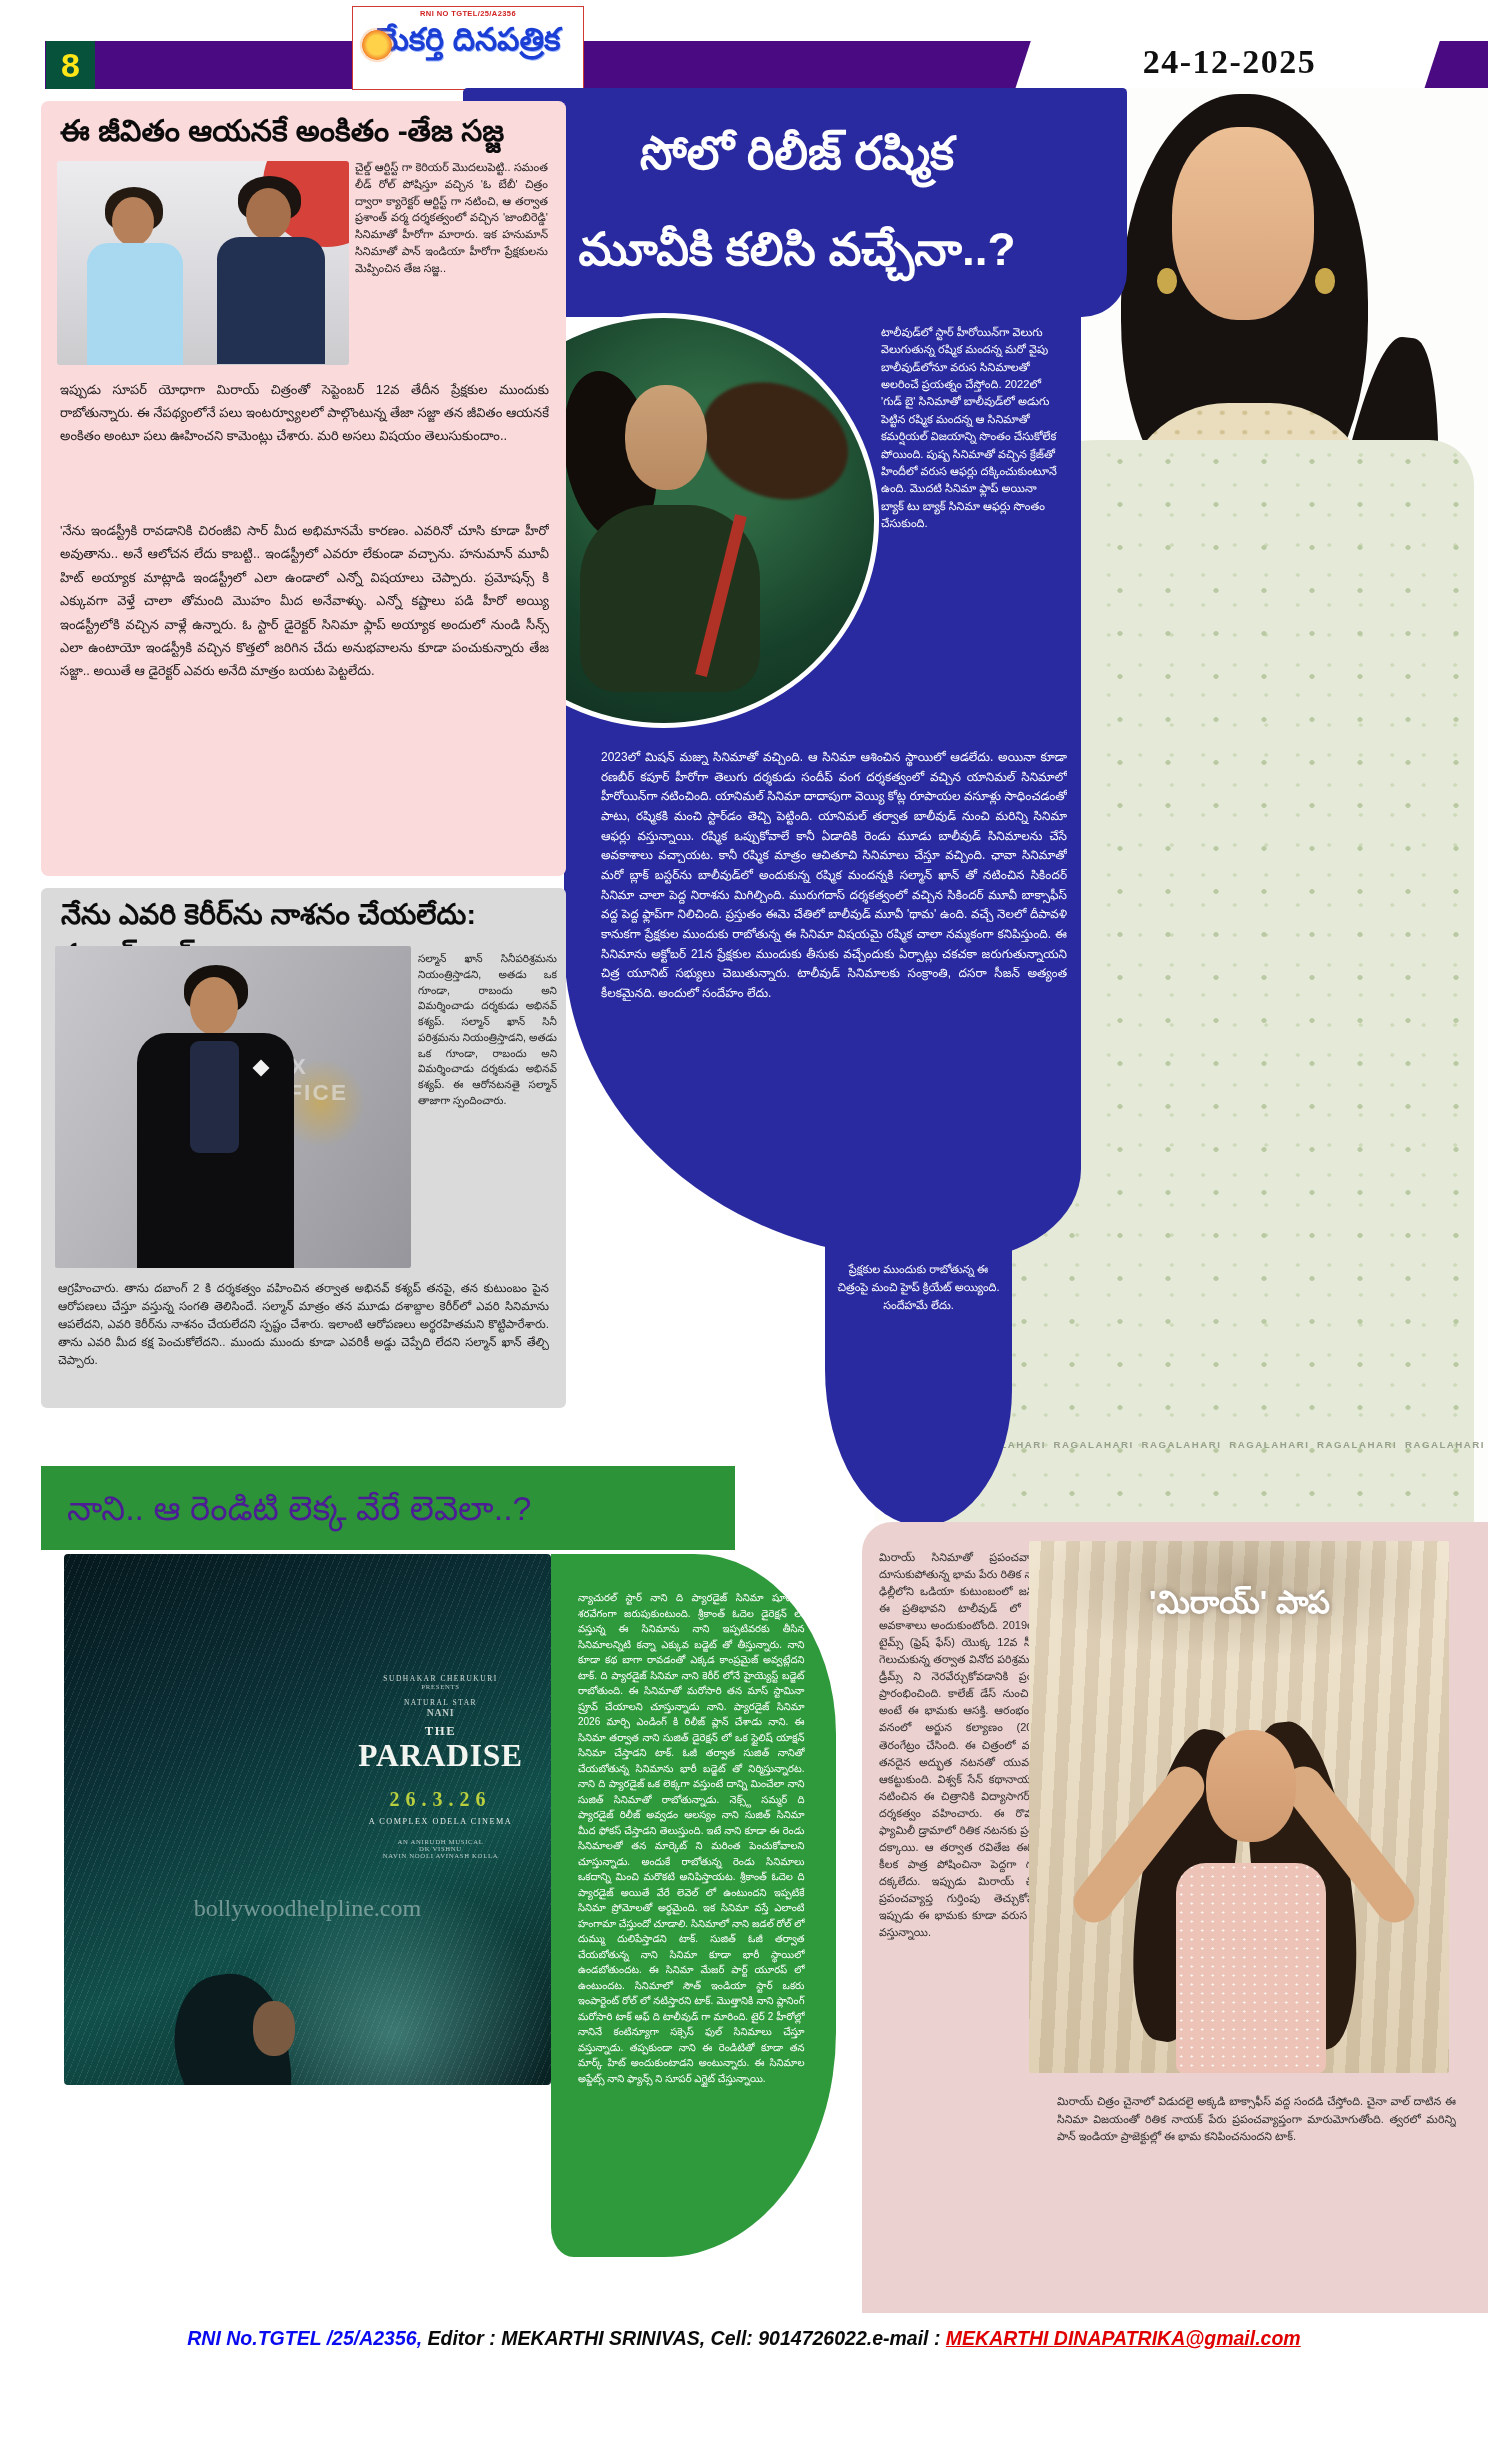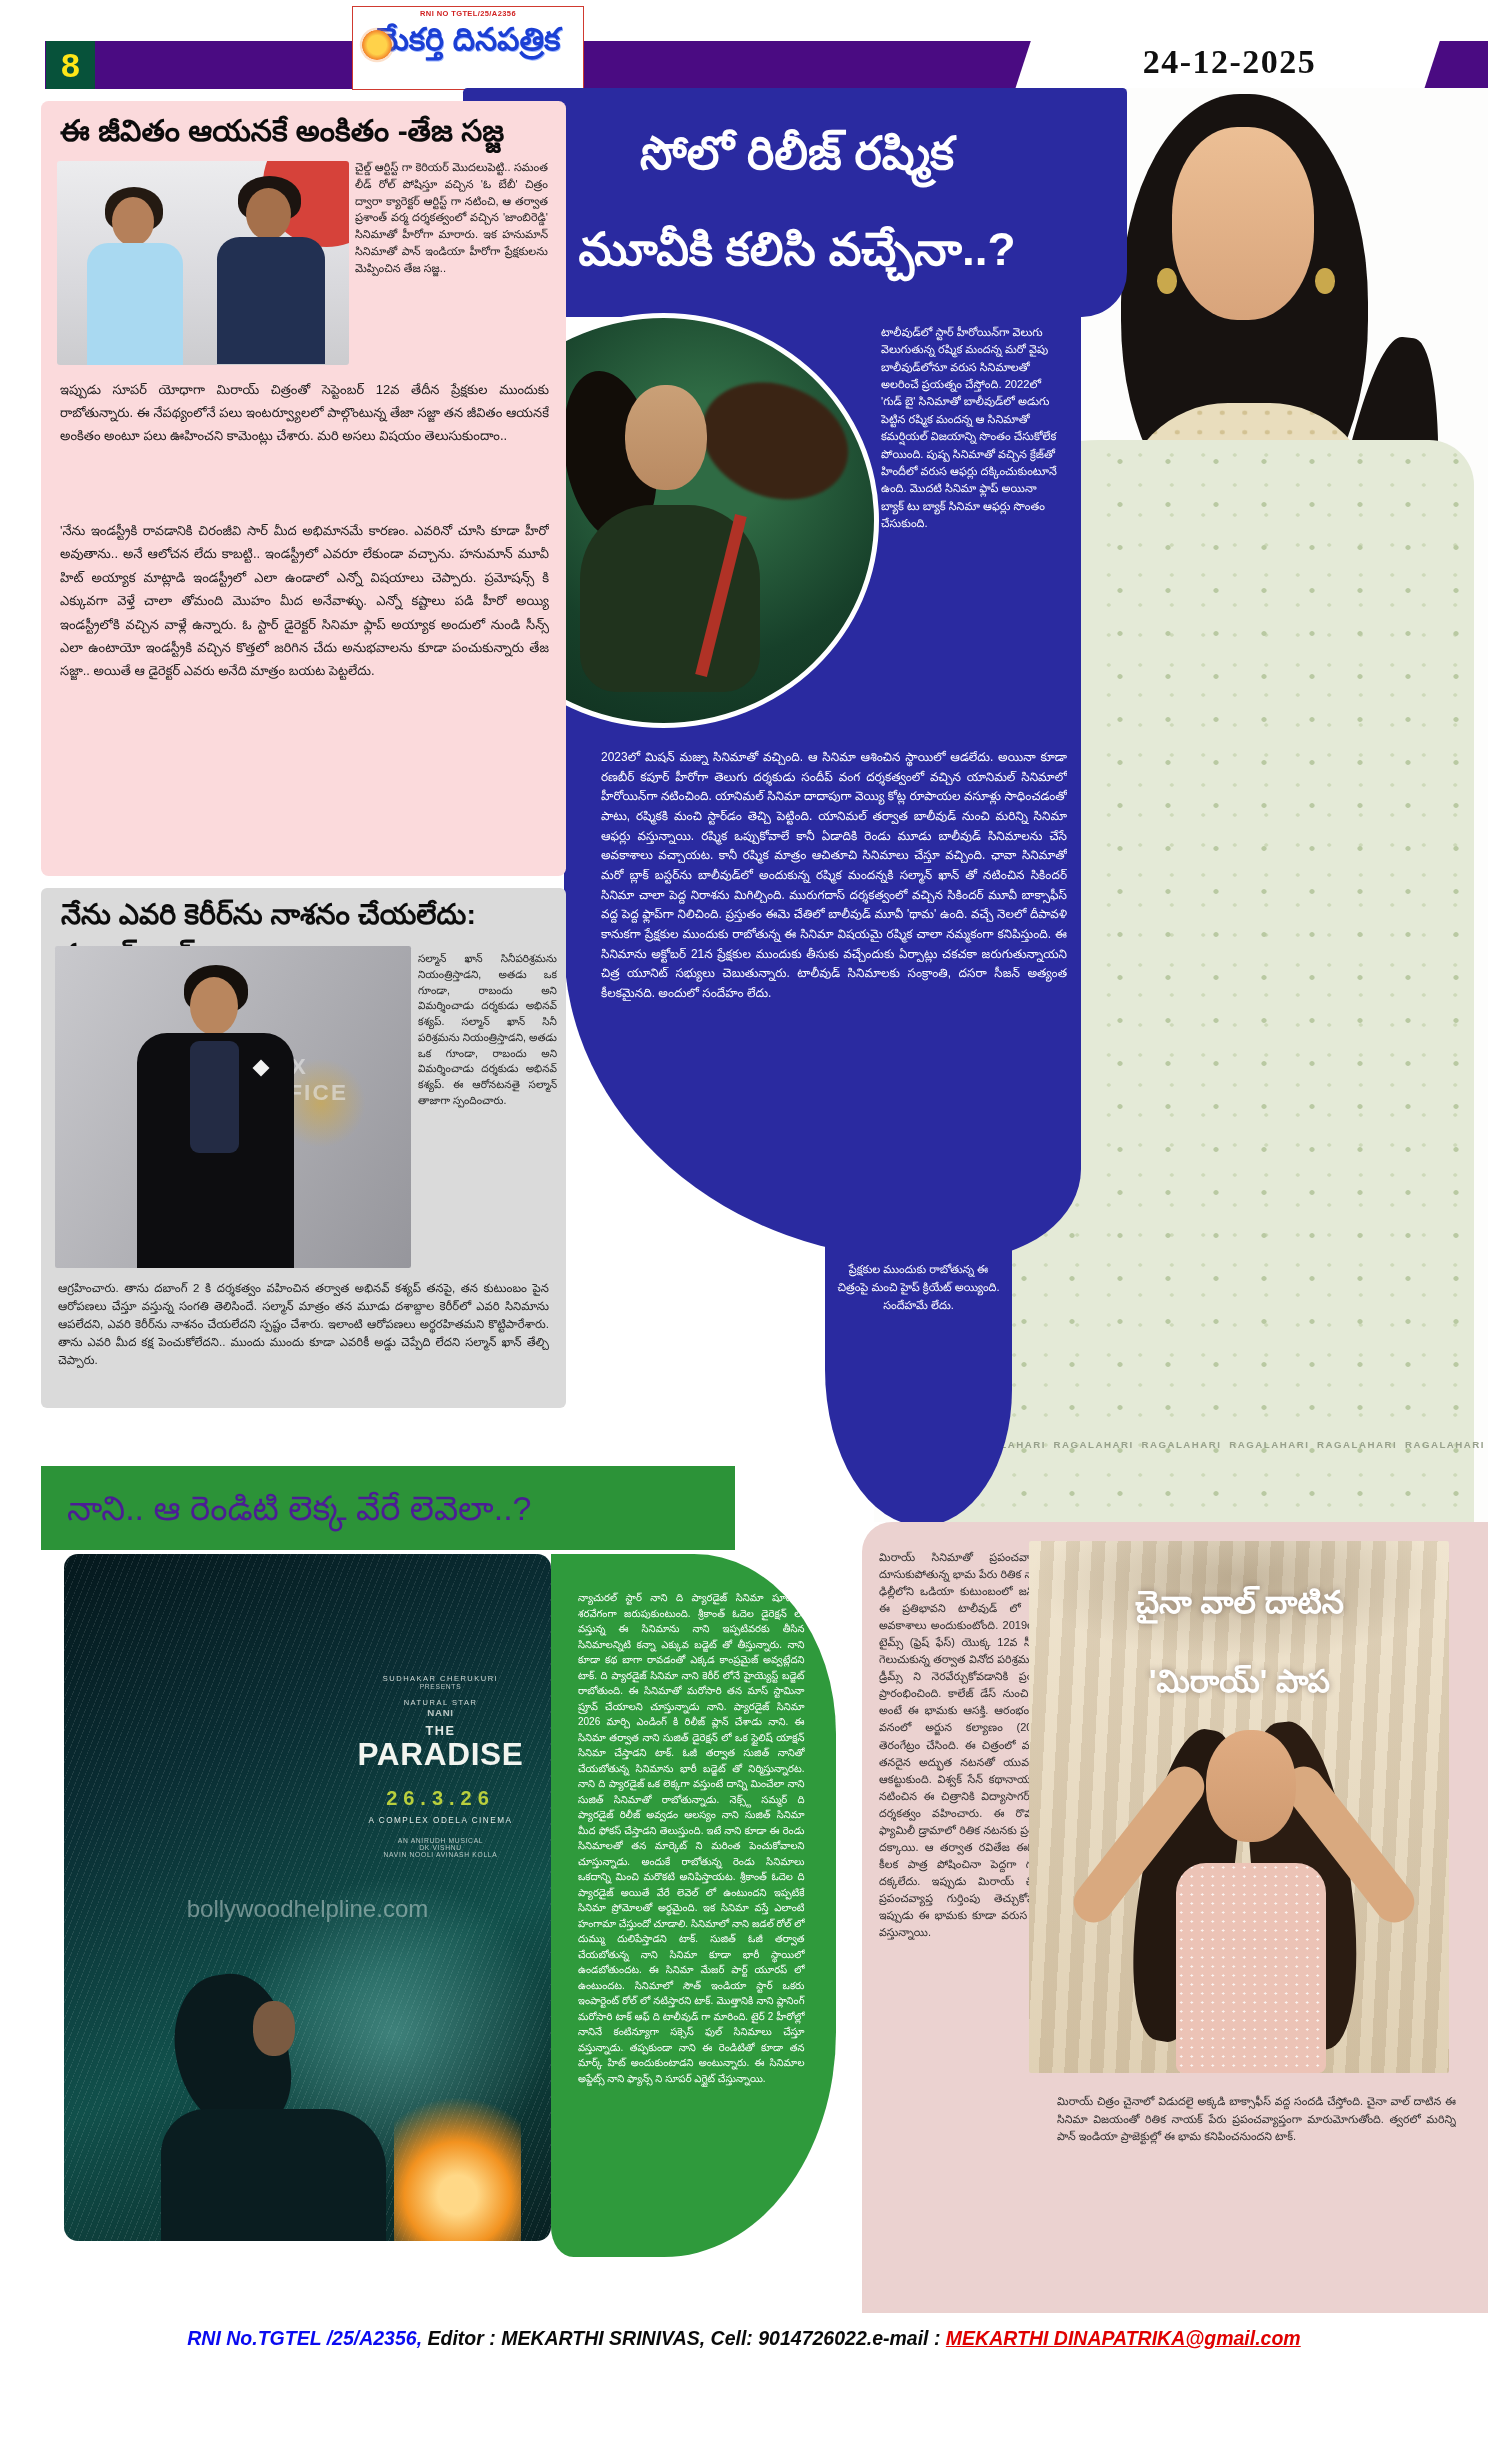--- a/index.html
+++ b/index.html
@@ -69,22 +69,22 @@
   .salman-headline{left:61px;top:898px;width:487px;color:#0c0c0c;font-size:28.5px;font-weight:bold;}
   .salman-photo{left:55px;top:946px;width:356px;height:322px;background:linear-gradient(120deg,#c9c9cd,#96969c);overflow:hidden;border-radius:2.2px;}
   .bx-gold{position:absolute;right:45px;top:112px;width:90px;height:90px;border-radius:50%;
            background:radial-gradient(circle,#d9a92e,rgba(217,169,46,0) 70%);opacity:.55;}
   .bx-wm{position:absolute;right:16.5px;top:96px;width:142px;color:#e7e7e7;opacity:.6;font-weight:bold;text-align:left;}
   .salman-col{left:418px;top:951px;width:139px;height:315px;color:#222;font-size:10.5px;line-height:1.5;text-align:justify;overflow:hidden;}
   .salman-body{left:58px;top:1279px;width:491px;height:121px;color:#1c1c1c;font-size:11.6px;line-height:1.55;text-align:justify;overflow:hidden;}
   
   .nani-bar{left:41px;top:1466px;width:694px;height:84px;background:#2c9338;}
   .nani-headline{left:67px;top:1466px;width:660px;color:#4c1d95;font-size:34px;font-weight:normal;line-height:84px;}
-  .poster{left:64px;top:1554px;width:487px;height:687px;overflow:hidden;border-radius:14px;
-          background:linear-gradient(155deg,#05181d 0%,#0a2e34 30%,#11504b 62%,#0d3b38 80%,#082022 100%);}
+  .poster{left:64px;top:1554px;width:487px;height:531px;overflow:hidden;border-radius:4px;
+          background:linear-gradient(155deg,#05181d 0%,#0a2e34 30%,#11504b 62%,#0d3b38 80%,#082022 100%);font-family:Liberation Serif, serif;}
   .poster .rain{position:absolute;inset:0;background:repeating-linear-gradient(112deg,rgba(255,255,255,.10) 0 0.7px,rgba(255,255,255,0) 0.7px 6px);}
   .poster .mist{position:absolute;left:172px;top:322px;width:315px;height:315px;border-radius:50%;
                 background:radial-gradient(circle,rgba(120,200,190,.45),rgba(120,200,190,0) 70%);}
   .pp-credits{position:absolute;left:292px;top:120px;width:169px;text-align:center;color:#e3e9e5;}
   .pp-sm{font-size:7.5px;letter-spacing:1.5px;opacity:.9;}
   .pp-xs{font-size:6.7px;letter-spacing:0.7px;opacity:.8;}
   .pp-the{font-size:12.7px;font-weight:bold;letter-spacing:1.5px;margin-top:6px;}
   .pp-title{font-size:31.5px;font-weight:bold;letter-spacing:0.7px;line-height:33px;color:#f2f4ef;}
   .pp-date{font-size:20px;font-weight:bold;letter-spacing:6px;color:#b9cf3d;margin-top:16px;}
   .pp-cin{font-size:8.2px;letter-spacing:1.5px;margin-top:6px;}
@@ -244,21 +244,20 @@
 <div class="abs mirai-photo">
   <div class="mp-swag"></div>
   <div class="mp-hairL"></div>
   <div class="mp-hairR"></div>
   <div class="mp-armL"></div>
   <div class="mp-armR"></div>
   <div class="mp-face"></div>
   <div class="mp-top"></div>
 </div>
 <div class="abs mirai-headline">
-  <div>చైనా వాల్ దాటిన</div>
   <div>'మిరాయ్' పాప</div>
 </div>
 <div class="abs mirai-body2">మిరాయ్ చిత్రం చైనాలో విడుదలై అక్కడి బాక్సాఫీస్ వద్ద సందడి చేస్తోంది. చైనా వాల్ దాటిన ఈ సినిమా విజయంతో రితిక నాయక్ పేరు ప్రపంచవ్యాప్తంగా మారుమోగుతోంది. త్వరలో మరిన్ని పాన్ ఇండియా ప్రాజెక్టుల్లో ఈ భామ కనిపించనుందని టాక్.</div>
 
 <div class="abs footer">
   <div>
     <span class="f-blue">RNI No.TGTEL /25/A2356,</span>
     <span>Editor : MEKARTHI SRINIVAS, Cell: 9014726022.e-mail : </span>
     <span class="f-red">MEKARTHI DINAPATRIKA@gmail.com</span>
   </div>

